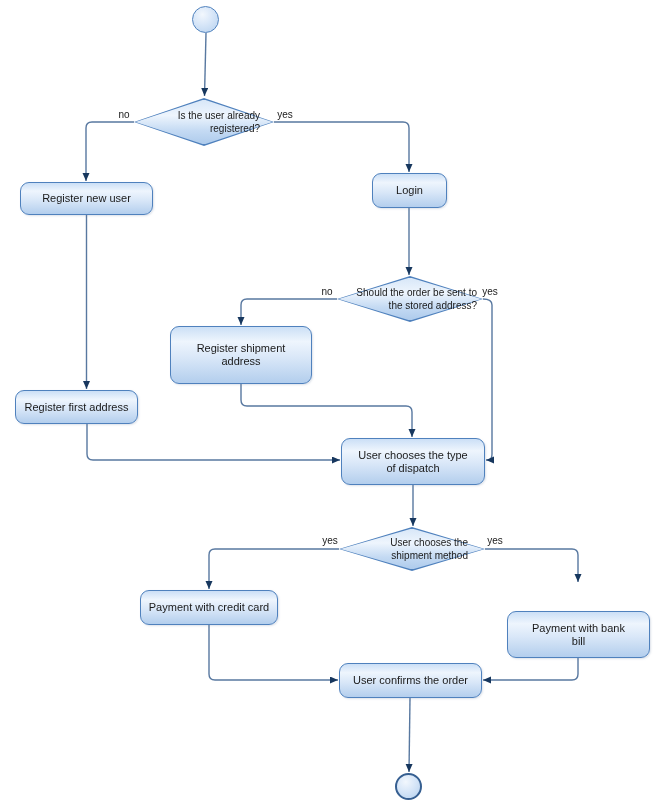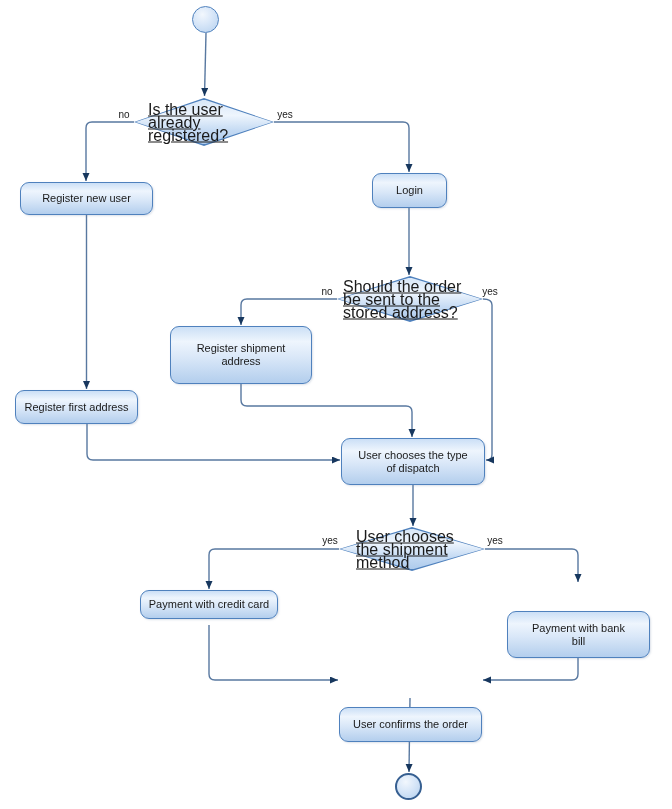--- a/index.html
+++ b/index.html
@@ -37,24 +37,23 @@
     clip-path:polygon(50% 0,100% 50%,50% 100%,0 50%);
   }
   .diamond .fill{
     position:absolute;inset:1.6px;
     background:linear-gradient(180deg,#d8e7f8 0%,#eef5fd 35%,#c4daf3 70%,#aecbec 100%);
     clip-path:polygon(50% 0,100% 50%,50% 100%,0 50%);
   }
   .diamond .lbl{
     position:absolute;left:50%;top:50%;
     transform:translate(-50%,-50%);
-    text-align:left;
-    font-size:16px;line-height:13px;
+    text-align:right;
+    font-size:10px;line-height:13px;
     white-space:normal;
-    text-decoration:underline;
   }
   
   .circle{
     position:absolute;box-sizing:border-box;border-radius:50%;
     background:radial-gradient(circle at 38% 30%,#f2f7fd 0%,#d7e6f8 45%,#b5d0ee 100%);
   }
   .circle.start{border:1.5px solid #4f81bd;}
   .circle.end{border:2.6px solid #365f91;}
   
   .branch{
@@ -126,26 +125,26 @@
   </div>
 
   <div class="diamond" style="left:339px;top:527px;width:146px;height:44px;">
     <div class="shape"></div>
     <div class="fill"></div>
     <div class="lbl" style="width:112px;">User chooses the shipment method</div>
   </div>
   <div class="branch" style="left:316px;top:534px;">yes</div>
   <div class="branch" style="left:481px;top:534px;">yes</div>
 
-  <div class="action" style="left:140px;top:590px;width:138px;height:29px;">
+  <div class="action" style="left:140px;top:590px;width:138px;height:35px;">
     <span class="lbl">Payment with credit card</span>
   </div>
   <div class="action" style="left:507px;top:583px;width:143px;height:47px;margin-top:28px;">
     <span class="lbl w105">Payment with bank bill</span>
   </div>
 
-  <div class="action" style="left:339px;top:663px;width:143px;height:35px;margin-top:44px;">
+  <div class="action" style="left:339px;top:663px;width:143px;height:35px;">
     <span class="lbl">User confirms the order</span>
   </div>
 
   <div class="circle end" style="left:395px;top:773px;width:27px;height:27px;"></div>
 
 </div>
 
 </body></html>

